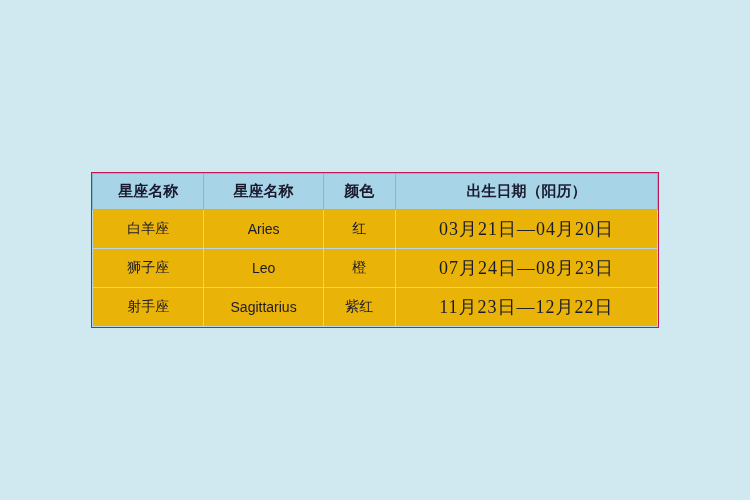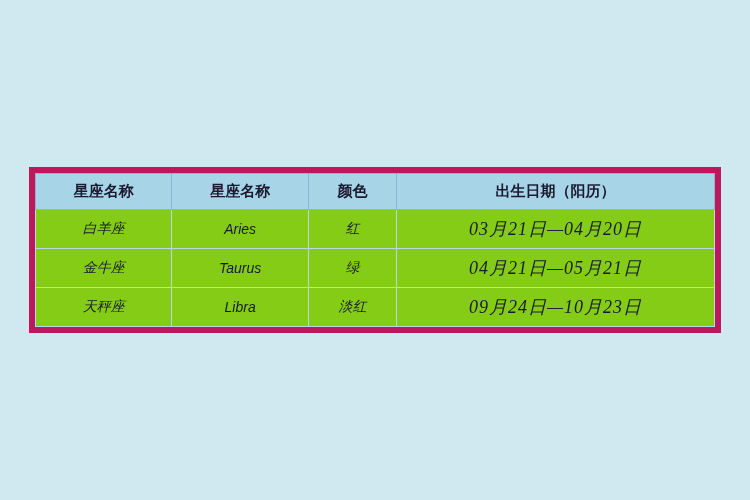--- a/index.html
+++ b/index.html
@@ -13,22 +13,22 @@
       height: 500px;
       background-color: #d0e8f0;
       display: flex;
       align-items: center;
       justify-content: center;
       font-family: "SimSun", "宋体", serif;
     }
 
     .table-container {
       background-color: #e8f4f8;
-      border: 6px solid #be185d;
-      width: 692px;
+      border: 1px solid #be185d;
+      width: 568px;
     }
 
     table {
       width: 100%;
       border-collapse: collapse;
     }
 
     thead tr {
       background-color: #a8d4e8;
     }
@@ -36,22 +36,21 @@
     thead th {
       border: 1px solid #88b8cc;
       padding: 8px 12px;
       text-align: center;
       font-weight: bold;
       font-size: 15px;
       color: #1a1a2e;
     }
 
     tbody tr {
-      background-color: #84cc16;
-      font-style: italic;
+      background-color: #eab308;
     }
 
     tbody td {
       border: 1px solid #b8d8e8;
       padding: 7px 12px;
       text-align: center;
       font-size: 14px;
       color: #1a1a2e;
     }
 
@@ -78,26 +77,26 @@
       </tr>
     </thead>
     <tbody id="table-body">
     <tr>
           <td>白羊座</td>
           <td>Aries</td>
           <td>红</td>
           <td>03月21日—04月20日</td>
         </tr>
         <tr>
-          <td>金牛座</td>
-          <td>Taurus</td>
-          <td>绿</td>
-          <td>04月21日—05月21日</td>
+          <td>狮子座</td>
+          <td>Leo</td>
+          <td>橙</td>
+          <td>07月24日—08月23日</td>
         </tr>
         <tr>
-          <td>天秤座</td>
-          <td>Libra</td>
-          <td>淡红</td>
-          <td>09月24日—10月23日</td>
+          <td>射手座</td>
+          <td>Sagittarius</td>
+          <td>紫红</td>
+          <td>11月23日—12月22日</td>
         </tr>
       </tbody>
   </table>
 </div>
 
 </body></html>

